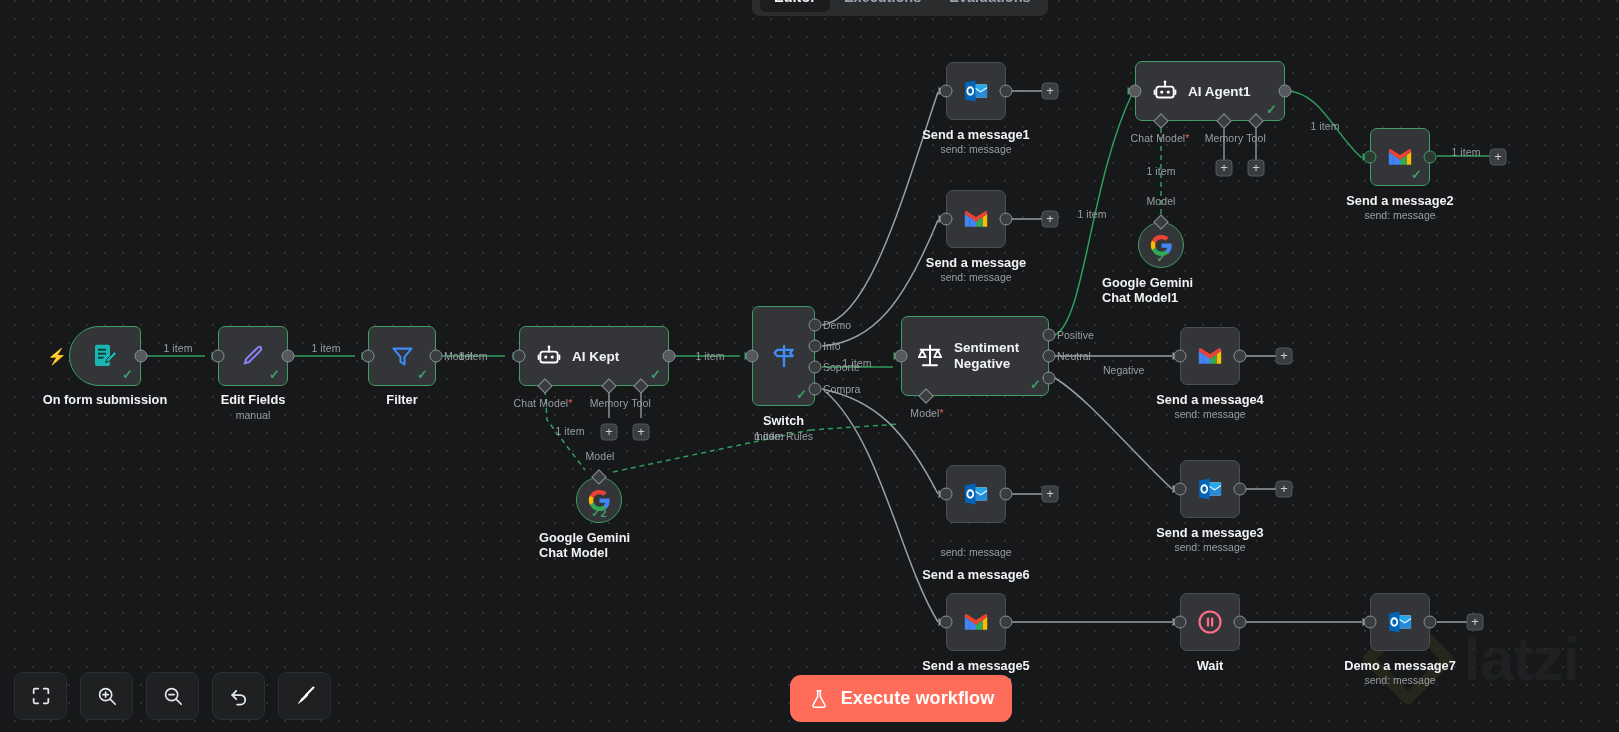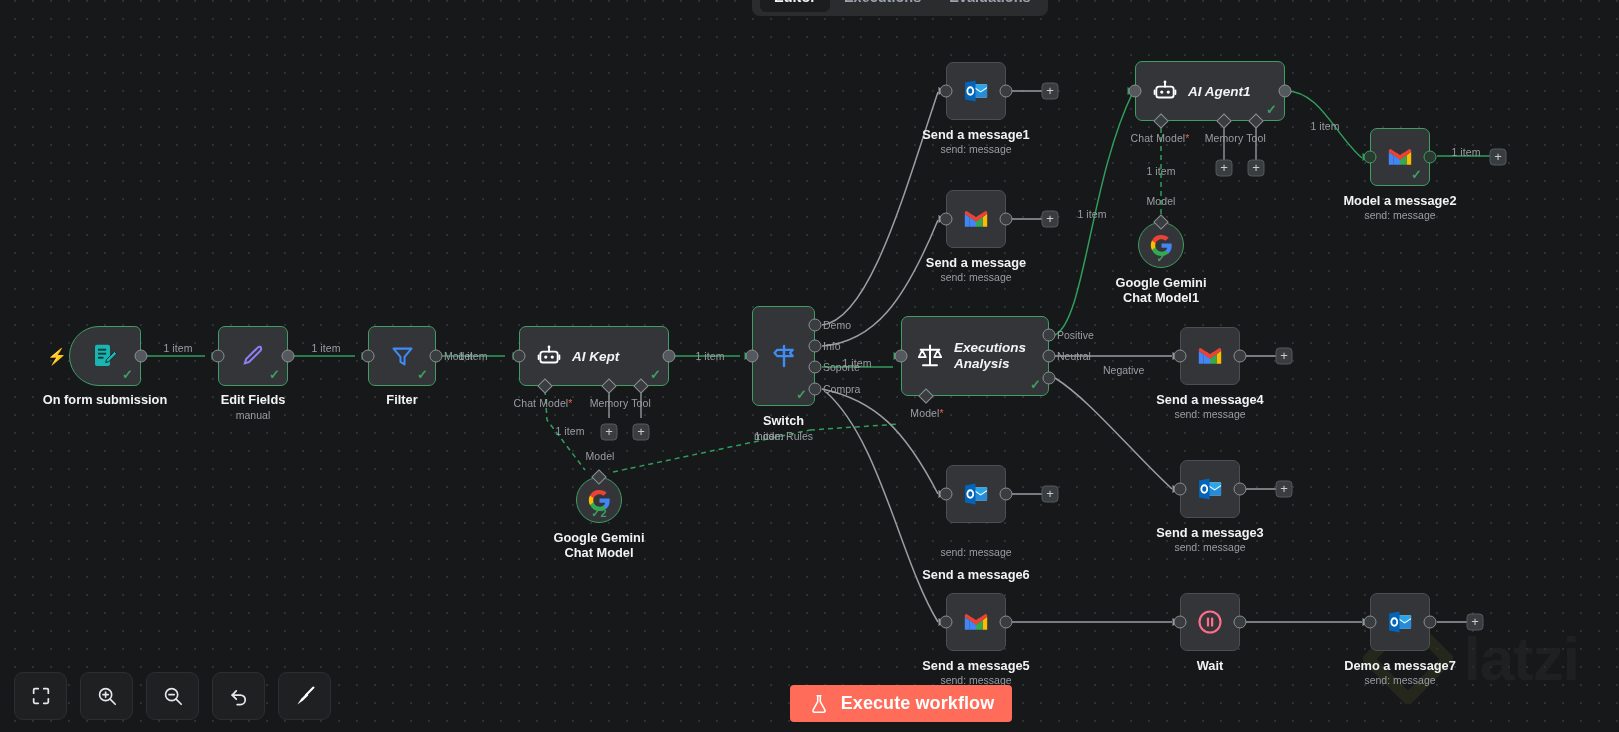--- a/index.html
+++ b/index.html
@@ -45,29 +45,29 @@
     position:absolute;left:0;top:0;
     border-radius:7px;background:#333538;border:1px solid #4b4f53;
     box-sizing:border-box;display:flex;align-items:center;
     justify-content:center;overflow:hidden;
   }
   .nbox.ok{border-color:#3f9e63;}
   .nbox.trigger{border-top-left-radius:34px;border-bottom-left-radius:34px;}
   .nbox.wide{justify-content:flex-start;}
   .nlabel{
     position:absolute;left:50%;transform:translateX(-50%);
-    white-space:nowrap;text-align:center;font-size:12.8px;font-weight:700;
+    white-space:nowrap;font-size:12.8px;font-weight:700;
     color:#f1f3f5;
   }
   .nsub{
     position:absolute;left:50%;transform:translateX(-50%);
     white-space:nowrap;text-align:center;font-size:10.5px;color:#9a9ea4;
     font-weight:400;
   }
-  .ntitle{font-size:13.5px;font-weight:700;color:#f1f3f5;margin-left:10px;font-style:italic;}
+  .ntitle{font-size:13.5px;font-weight:700;color:#f1f3f5;margin-left:10px;}
   .check{
     position:absolute;right:7px;bottom:4px;color:#3f9e63;font-size:13px;
     line-height:1;font-weight:700;
   }
   .ico{display:flex;align-items:center;justify-content:center;}
 
   
   .dot{
     position:absolute;width:13px;height:13px;border-radius:50%;
     background:#3a3d40;border:1.6px solid #8a8f95;box-sizing:border-box;z-index:22;
@@ -114,22 +114,22 @@
 
   
   #toolbar{position:absolute;left:14px;bottom:12px;display:flex;gap:13px;z-index:60;}
   .tbtn{
     width:53px;height:48px;border-radius:9px;background:#1e2022;
     border:1px solid #2c2f32;box-sizing:border-box;
     display:flex;align-items:center;justify-content:center;cursor:pointer;
   }
   
   #execbtn{
-    position:absolute;left:790px;bottom:10px;width:222px;height:37px;
-    background:#ff6d5a;border-radius:4px;display:flex;align-items:center;
+    position:absolute;left:790px;bottom:10px;width:222px;height:47px;
+    background:#ff6d5a;border-radius:11px;display:flex;align-items:center;
     justify-content:center;gap:11px;z-index:60;cursor:pointer;
   }
   #execbtn .lbl{font-size:18px;font-weight:700;color:#fff;letter-spacing:.1px;}
   
   #watermark{
     position:absolute;right:40px;bottom:28px;z-index:2;
     display:flex;align-items:center;gap:10px;opacity:.5;
     pointer-events:none;
   }
   #watermark .wm-text{
@@ -322,21 +322,21 @@
 <div class="node" style="left:901px;top:316px;width:148px;height:80px;">
   <div class="nbox ok wide" style="width:148px;height:80px;padding-left:14px;">
     <span class="ico">
       <svg width="28" height="28" viewBox="0 0 24 24">
         <path d="M12 3v17M6 20h12" stroke="#fff" stroke-width="1.7" stroke-linecap="round"></path>
         <path d="M4 6.6h16" stroke="#fff" stroke-width="1.7" stroke-linecap="round"></path>
         <path d="M5.4 7l-3 6h6zM18.6 7l-3 6h6z" fill="none" stroke="#fff" stroke-width="1.5" stroke-linejoin="round"></path>
       </svg>
     </span>
     <span class="ntitle" style="white-space:normal;line-height:1.2;width:72px;">
-      <span>Executions Analysis</span>
+      <span>Sentiment Negative</span>
     </span>
     <span class="check">✓</span>
   </div>
   <div class="dot filled" style="left:0px;top:40px;"></div>
   <div class="arrow green" style="left:-4px;top:40px;"></div>
   <div class="dot" style="left:148px;top:19px;"></div>
   <div class="dot" style="left:148px;top:40px;"></div>
   <div class="dot" style="left:148px;top:62px;"></div>
   <div class="portlabel" style="left:156px;top:19px;">Positive</div>
   <div class="portlabel" style="left:156px;top:40px;">Neutral</div>
@@ -453,21 +453,21 @@
         <path d="M17.6 18.6v-8.3L12 14.4v4.2z" fill="#34A853"></path>
         <path d="M6.4 10.3L12 14.4l5.6-4.1-2.7-2L12 10.6 9.1 8.3z" fill="#EA4335"></path>
       </svg>
     </span>
     <span class="check">✓</span>
   </div>
   <div class="dot green" style="left:0px;top:29px;"></div>
   <div class="arrow green" style="left:-4px;top:29px;"></div>
   <div class="dot green" style="left:60px;top:29px;"></div>
   <div class="plus" style="left:128px;top:29px;">+</div>
-  <div class="nlabel" style="top:65px;">Model a message2</div>
+  <div class="nlabel" style="top:65px;">Send a message2</div>
   <div class="nsub" style="top:81px;">send: message</div>
 </div>
 <div class="elabel" style="left:1466px;top:152px;">1 item</div>
 
 <div class="node" style="left:1180px;top:327px;width:60px;height:58px;">
   <div class="nbox" style="width:60px;height:58px;">
     <span class="ico">
       <svg width="28" height="28" viewBox="0 0 24 24">
         <path d="M2.4 18.6V7.6l4 3v8z" fill="#4285F4"></path>
         <path d="M17.6 18.6v-8l4-3v11z" fill="#FBBC05"></path>

